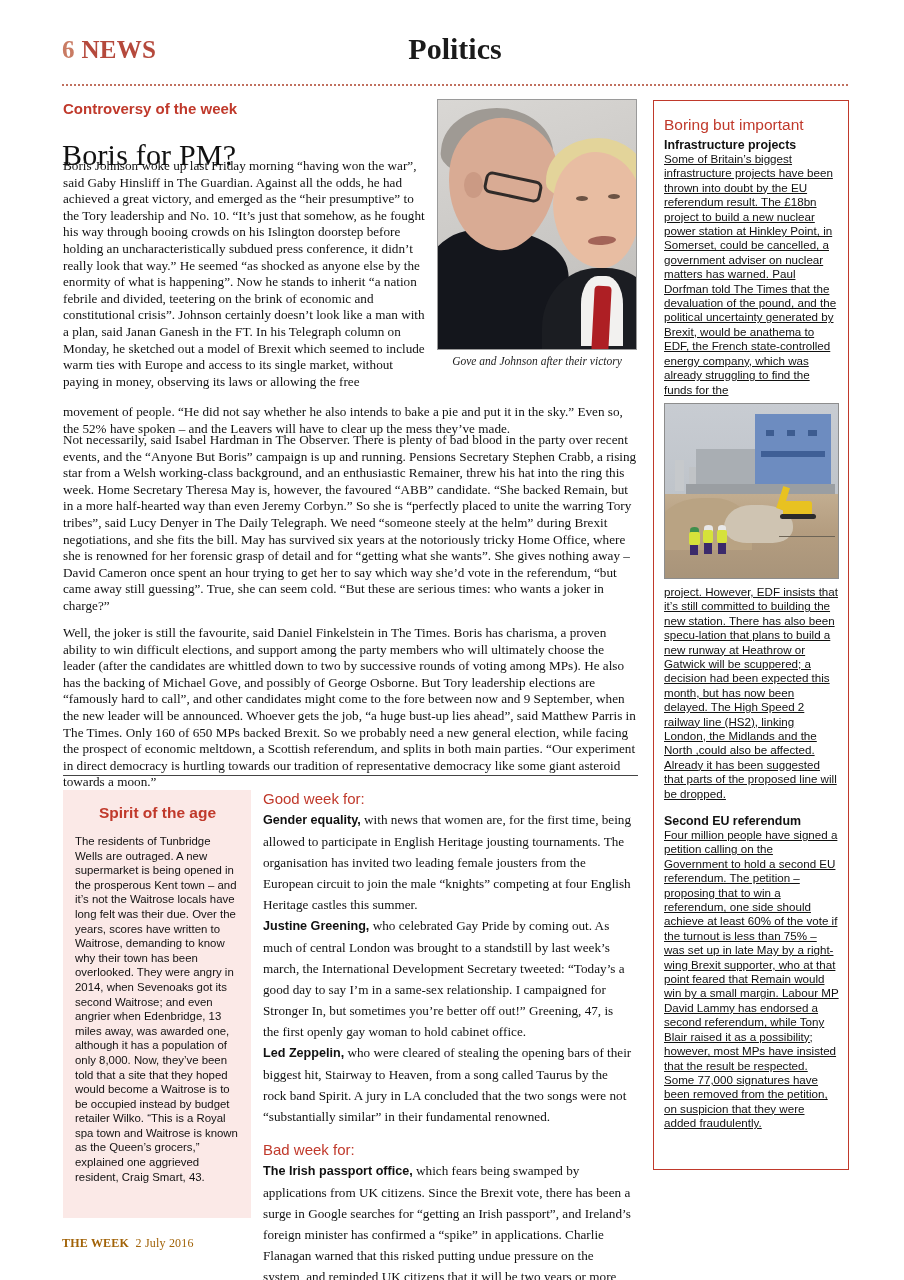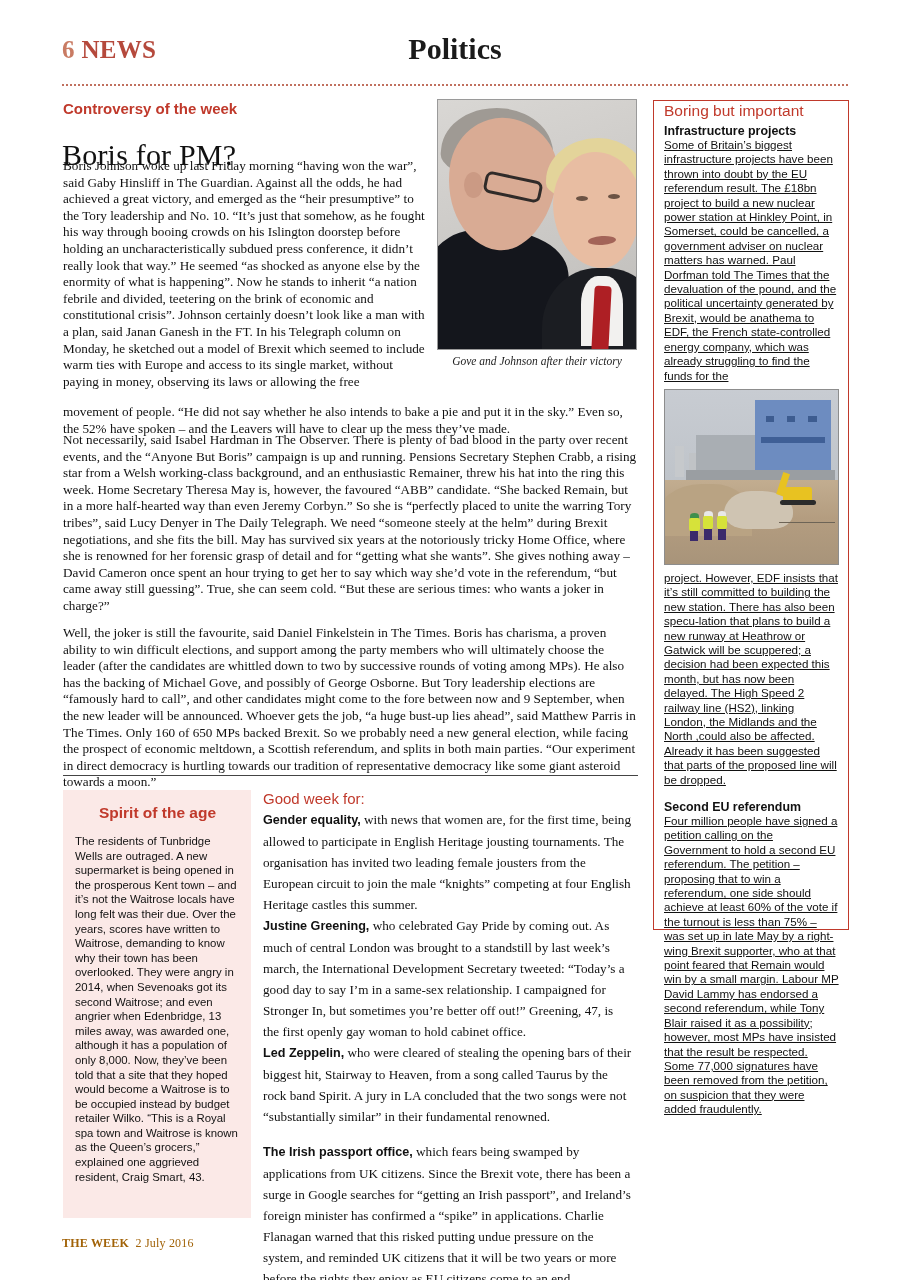--- a/index.html
+++ b/index.html
@@ -84,22 +84,22 @@
   .spirit-body { font-family:"Liberation Sans", sans-serif; font-size:11.4px; line-height:14.6px; color:#111;margin-top:12px; }
 
   .week-col { position:absolute; left:263px; top:790px; width:377px; }
   .week-head { font-family:"Liberation Sans", sans-serif; font-size:15px; font-weight:400;
                color:#c0392b; margin:0 0 2px 0; }
   .week-item { font-size:13.2px; line-height:21px; margin:0 8px 0 0; }
   .week-item b { font-family:"Liberation Sans", sans-serif; font-size:12.6px; font-weight:700; }
   .gap { height:14px; }
 
   
-  .side-box { position:absolute; left:653px; top:100px; width:196px; height:830px;
-              border:1.4px solid #c0392b; background:#fff; padding:0 9px 8px 10px; }
+  .side-box { position:absolute; left:653px; top:100px; width:196px; height:1070px;
+              border:1.4px solid #c0392b; background:#fff; padding:14px 9px 8px 10px; }
   .side-title { font-family:"Liberation Sans", sans-serif; font-size:15.5px; font-weight:400;
                 color:#c0392b; margin:1px 0 4px 0; }
   .side-sub { font-family:"Liberation Sans", sans-serif; font-size:12.4px; font-weight:700;
               color:#111; margin:0 0 0 0; }
   .side-body { font-family:"Liberation Sans", sans-serif; font-size:11.6px; line-height:14.4px; color:#111;text-decoration:underline; }
   .side-gap { height:13px; }
 
   .photo2 { width:175px; height:176px; border:1px solid #8d8d8d; margin:6px 0 6px 0;
             position:relative; overflow:hidden; background:#b9bcc2; }
   .sky { position:absolute; left:0; top:0; right:0; height:52%;
@@ -191,20 +191,21 @@
     </p>
     <p class="week-item">
       <b>Justine Greening,</b><span> who celebrated Gay Pride by coming out. As much of central London was brought to a standstill by last week’s march, the International Development Secretary tweeted: “Today’s a good day to say I’m in a same-sex relationship. I campaigned for Stronger In, but sometimes you’re better off out!” Greening, 47, is the first openly gay woman to hold cabinet office.</span>
     </p>
     <p class="week-item">
       <b>Led Zeppelin,</b><span> who were cleared of stealing the opening bars of their biggest hit, Stairway to Heaven, from a song called Taurus by the rock band Spirit. A jury in LA concluded that the two songs were not “substantially similar” in their fundamental renowned.</span>
     </p>
 
     <div class="gap"></div>
 
+    <div class="week-head">Bad week for:</div>
     <p class="week-item">
       <b>The Irish passport office,</b><span> which fears being swamped by applications from UK citizens. Since the Brexit vote, there has been a surge in Google searches for “getting an Irish passport”, and Ireland’s foreign minister has confirmed a “spike” in applications. Charlie Flanagan warned that this risked putting undue pressure on the system, and reminded UK citizens that it will be two years or more before the rights they enjoy as EU citizens come to an end.</span>
     </p>
   </div>
 
   <div class="side-box">
     <div class="side-title">Boring but important</div>
     <div class="side-sub">Infrastructure projects</div>
     <div class="side-body">Some of Britain’s biggest infrastructure projects have been thrown into doubt by the EU referendum result. The £18bn project to build a new nuclear power station at Hinkley Point, in Somerset, could be cancelled, a government adviser on nuclear matters has warned. Paul Dorfman told The Times that the devaluation of the pound, and the political uncertainty generated by Brexit, would be anathema to EDF, the French state-controlled energy company, which was already struggling to find the funds for the</div>
 

